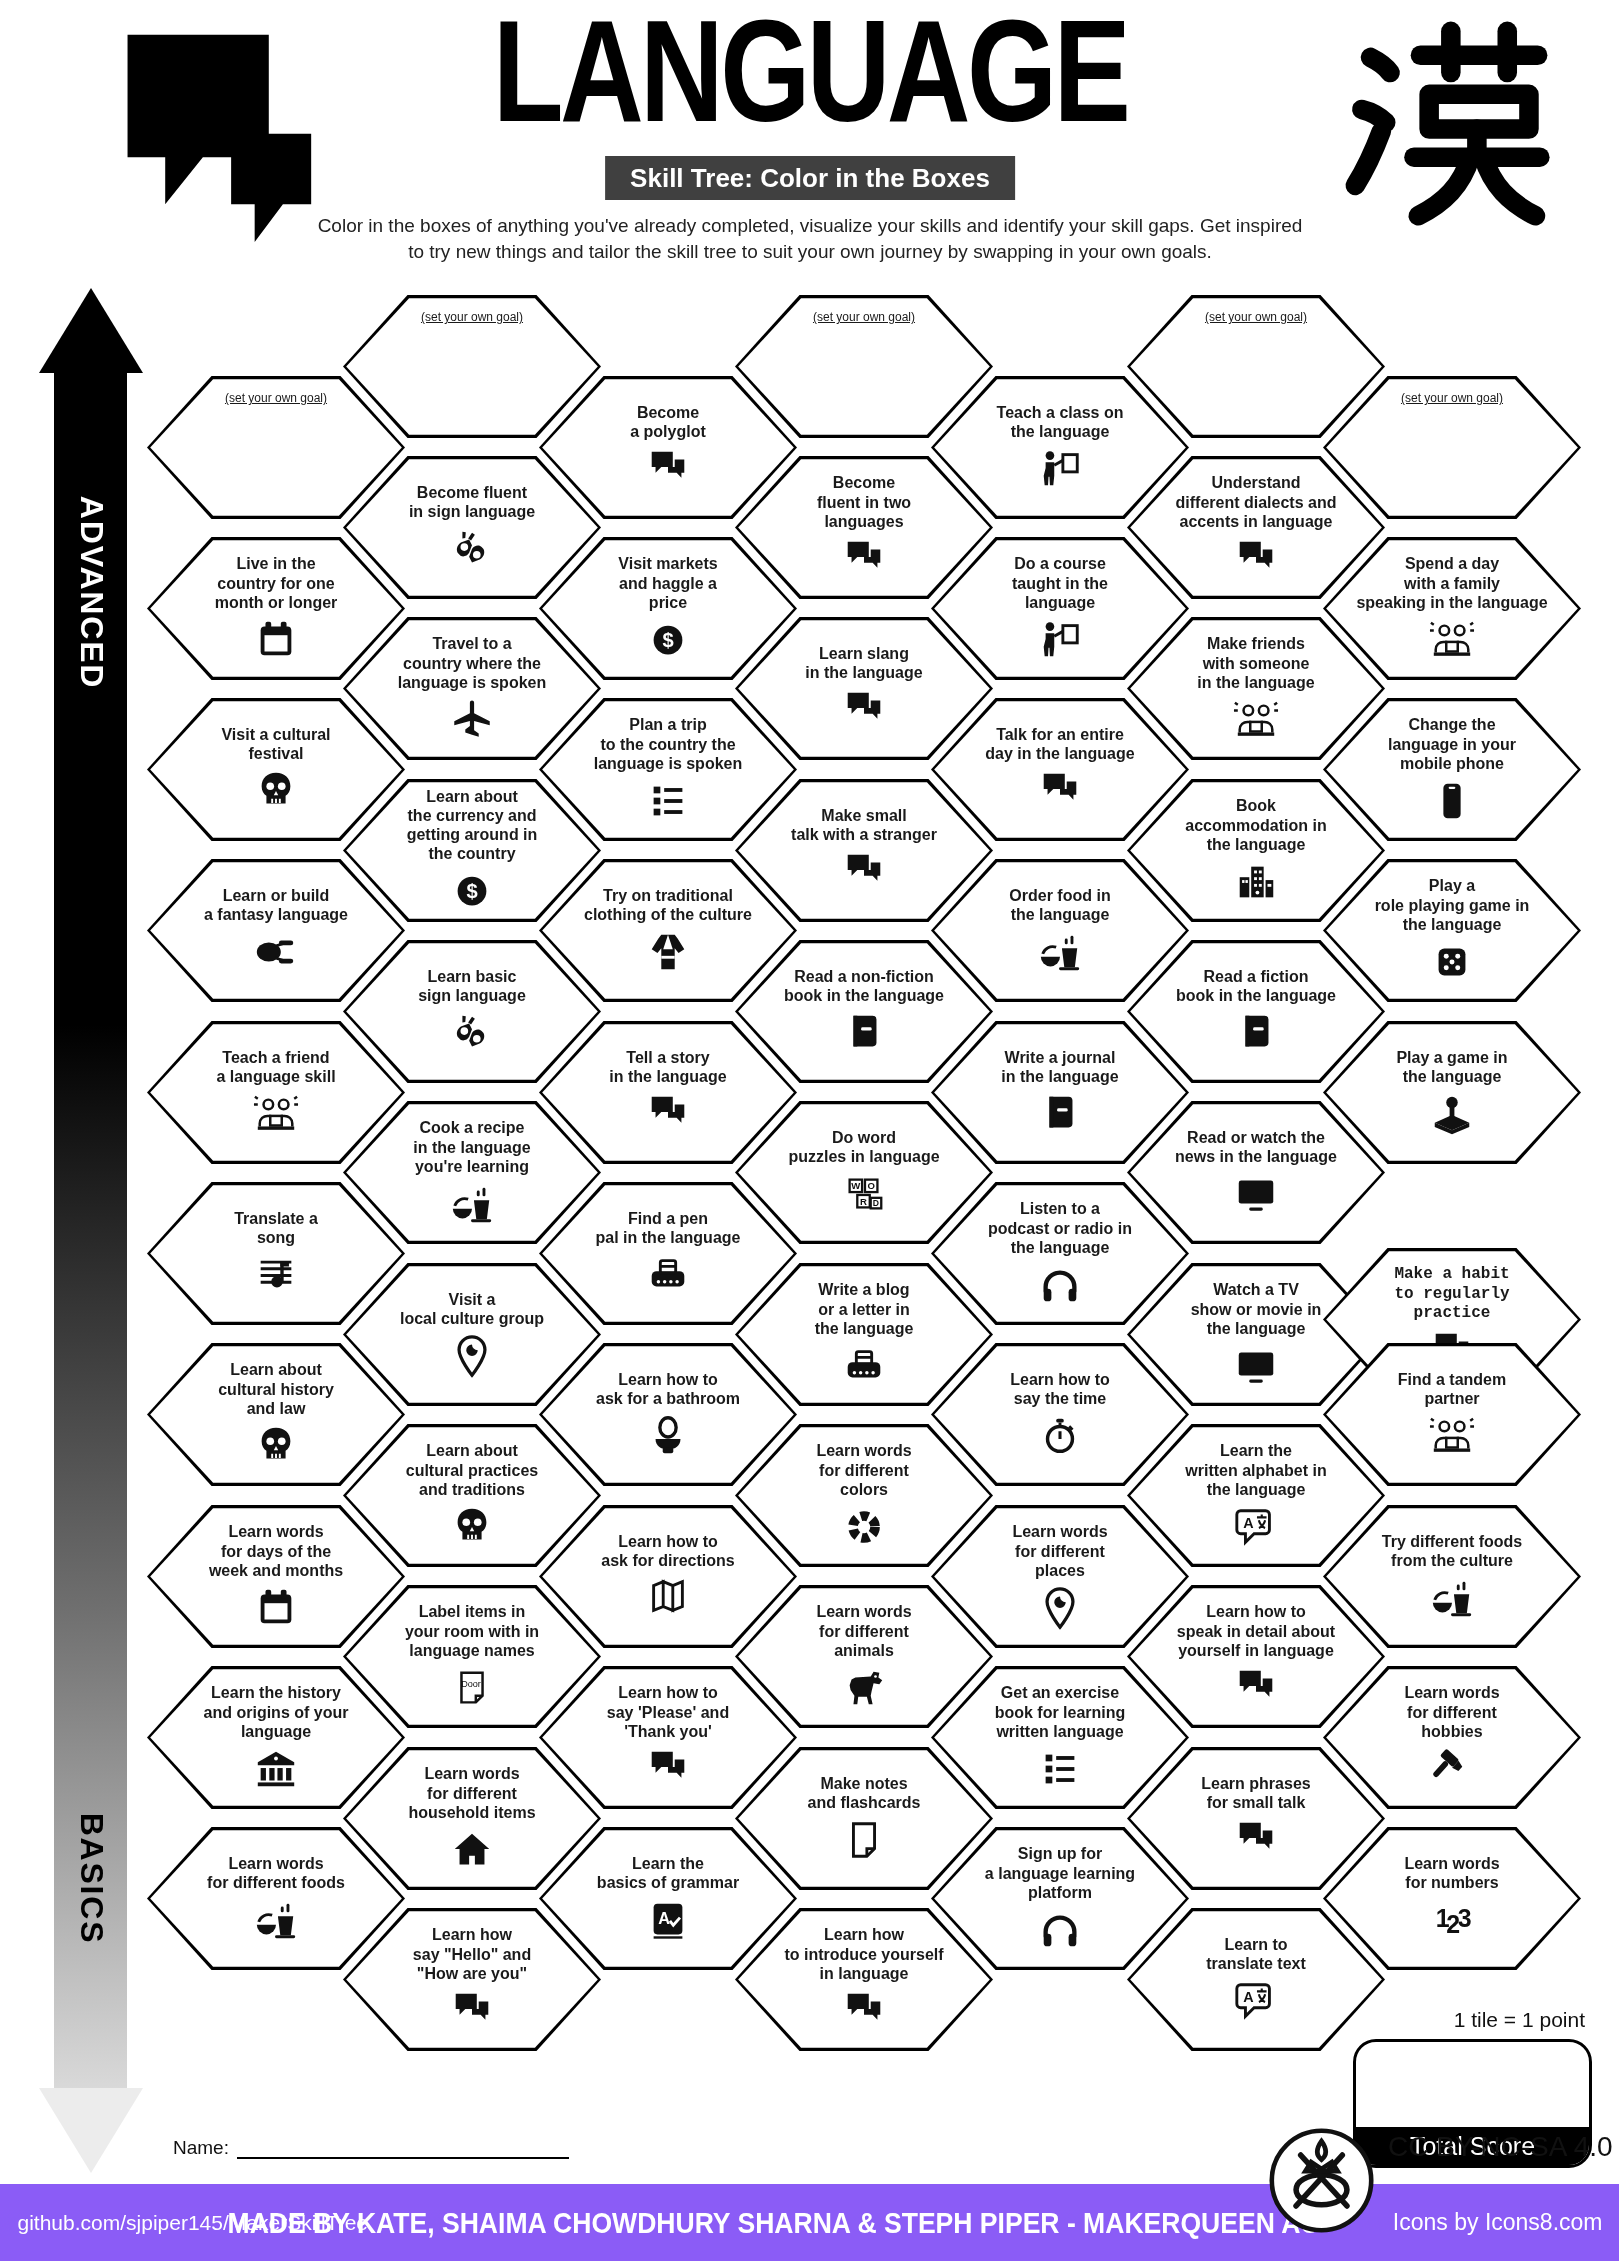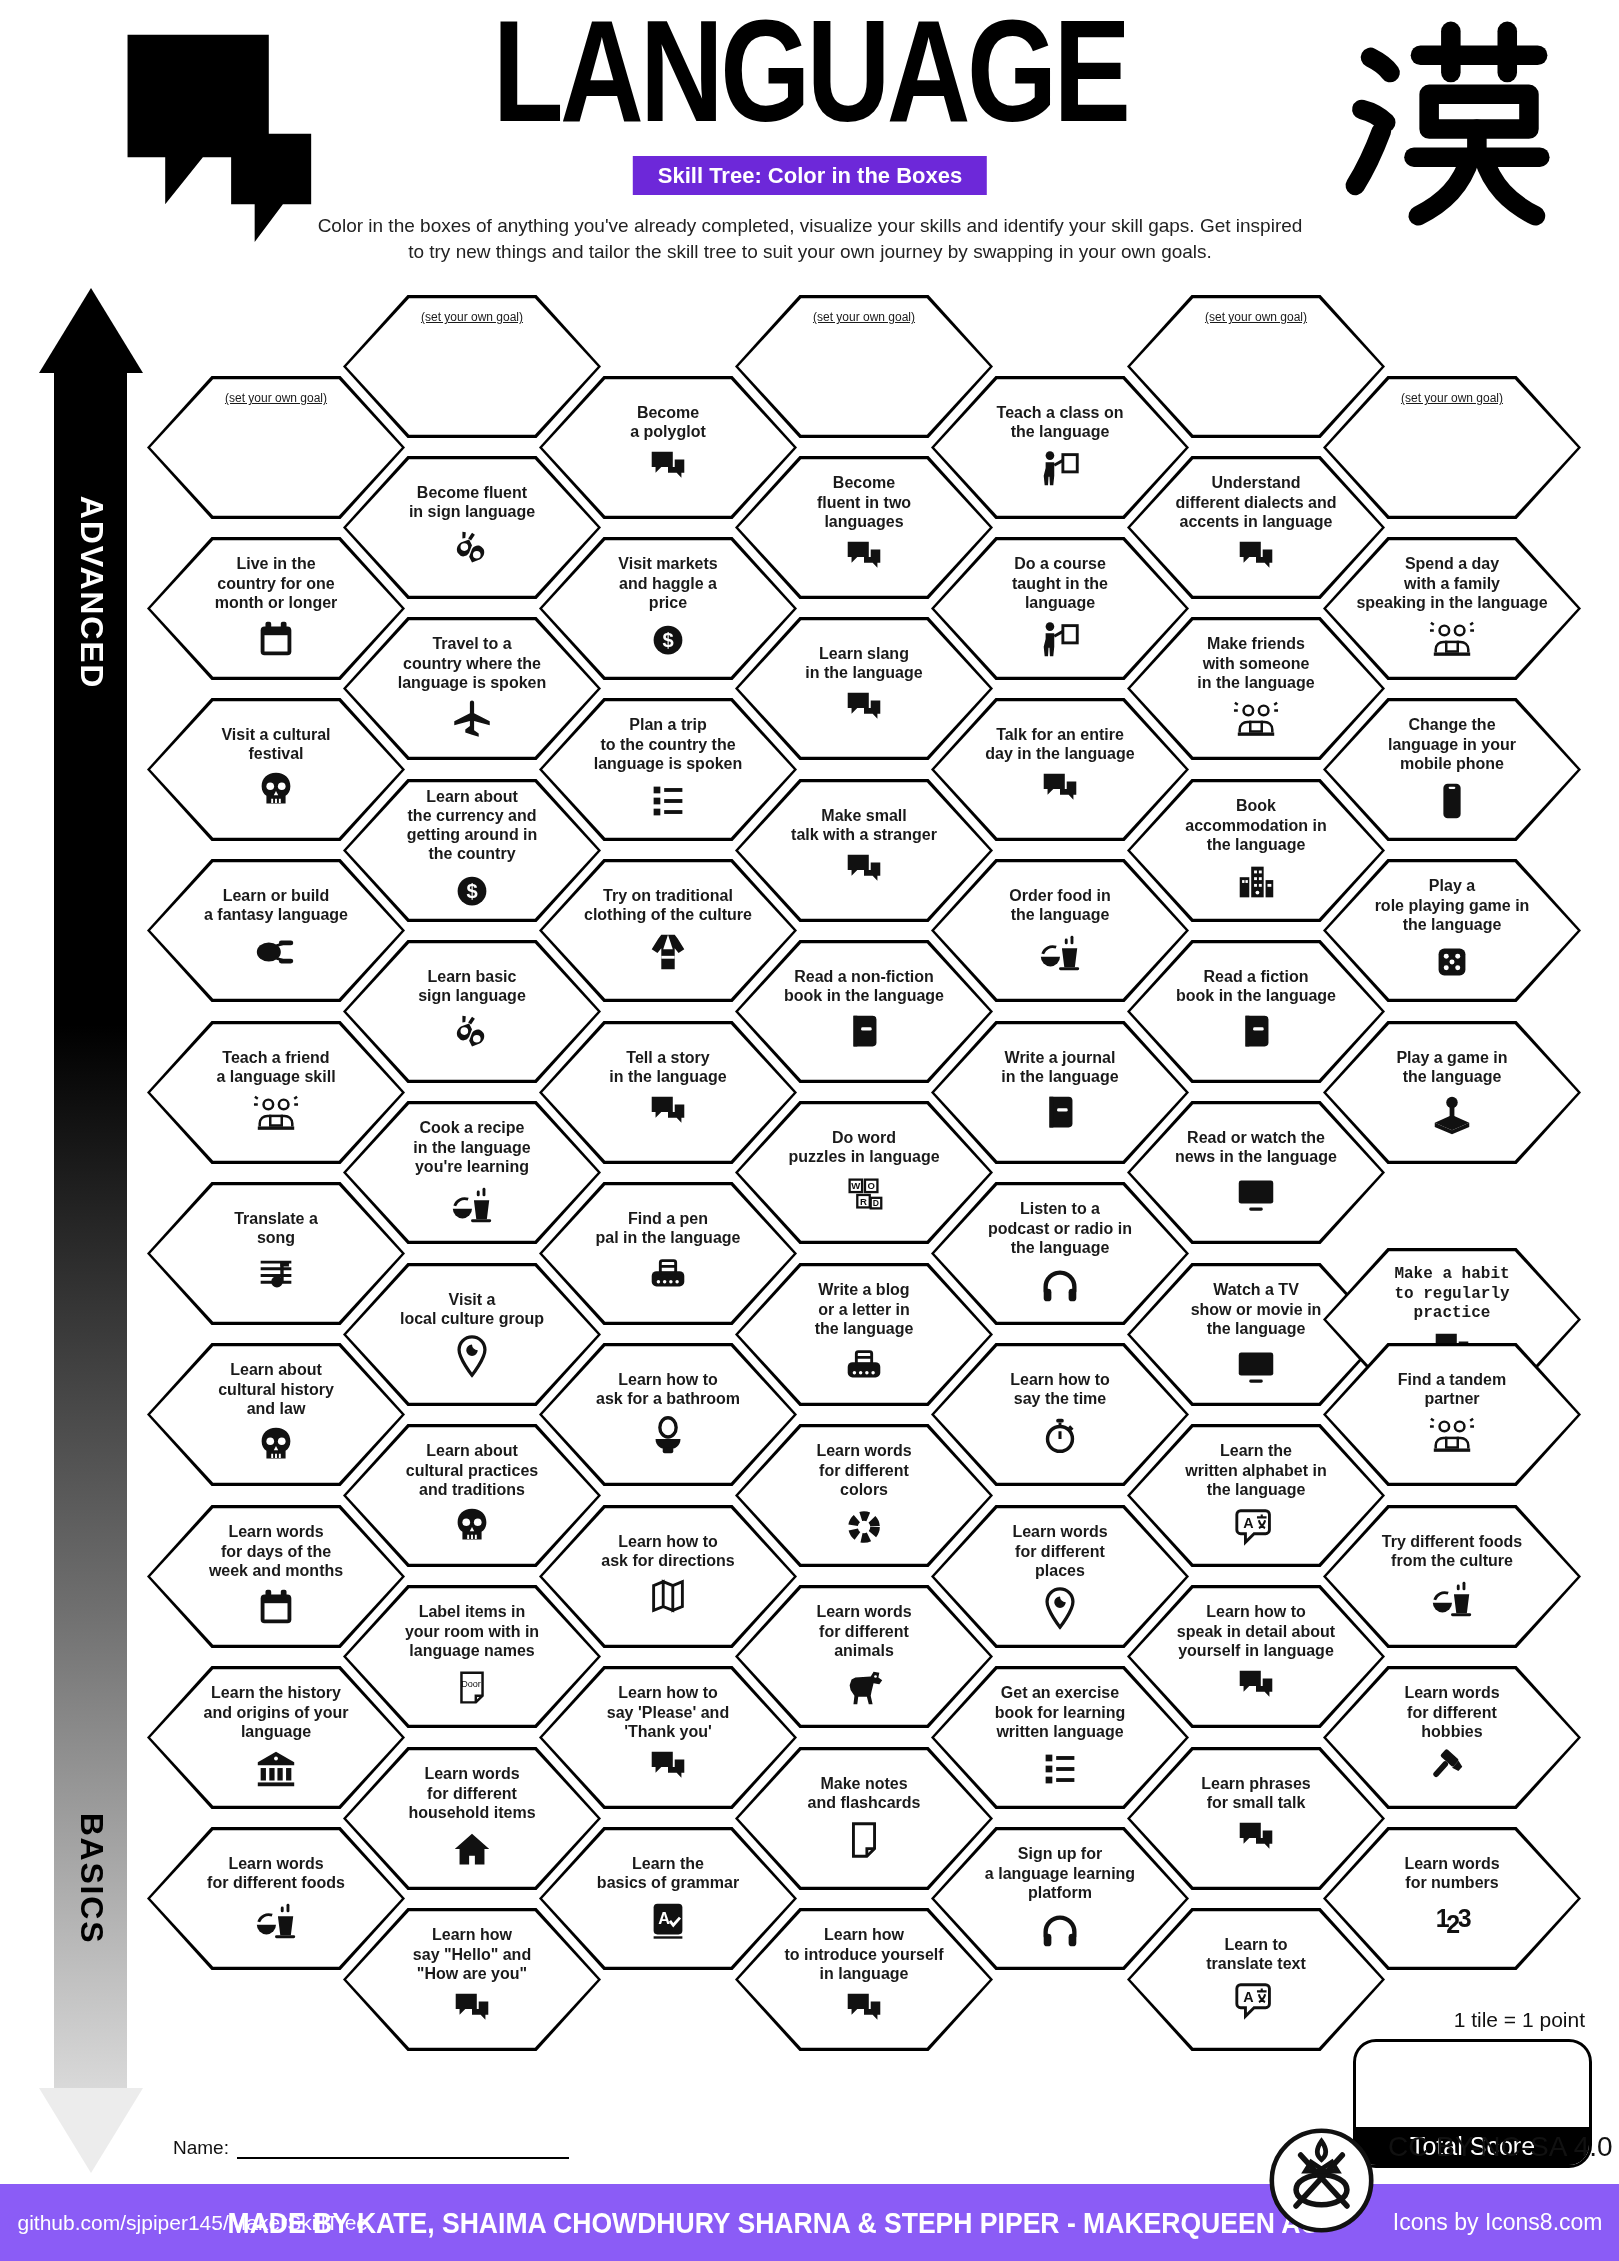--- a/index.html
+++ b/index.html
@@ -5,21 +5,21 @@
   html,body{margin:0;padding:0;background:#fff;}
   .page{position:relative;width:1620px;height:2261px;background:#fff;overflow:hidden;
         font-family:"Liberation Sans",sans-serif;color:#111;}
 
   
   .logo{position:absolute;left:81px;top:16px;width:272px;height:226px;}
   .title{position:absolute;left:50%;top:-4.6px;transform:translateX(-50%) scaleX(.8);
          transform-origin:center top;font-size:145px;font-weight:bold;letter-spacing:-4.6px;
          color:#000;white-space:nowrap;line-height:1.05;}
   .subtitle-box{position:absolute;left:50%;top:156px;transform:translateX(-50%);
-                background:#6d28d9;color:#fff;padding:6.5px 25px;font-size:22px;font-weight:bold;
+                background:#404040;color:#fff;padding:6.5px 25px;font-size:26px;font-weight:bold;
                 white-space:nowrap;}
   .description{position:absolute;left:50%;top:213px;transform:translateX(-50%);width:1129px;
                text-align:center;font-size:19px;line-height:1.35;white-space:pre-line;color:#222;}
   .kanji{position:absolute;right:65px;top:11.5px;width:217px;height:221px;}
   .sr{position:absolute;width:0.5px;height:0.5px;overflow:hidden;clip-path:inset(100%);}
 
   
   .axis{position:absolute;left:39px;top:288px;width:104px;height:1885px;}
   .axis .head-up{position:absolute;top:0;left:0;width:100%;height:85px;background:#000;
                  clip-path:polygon(50% 0,100% 100%,0 100%);}

